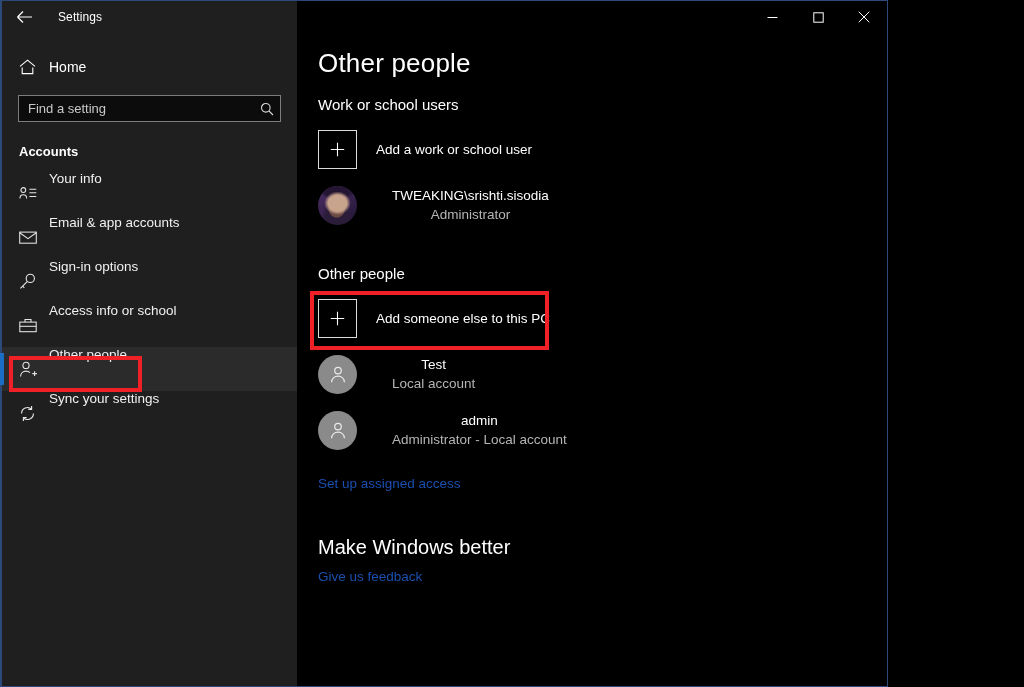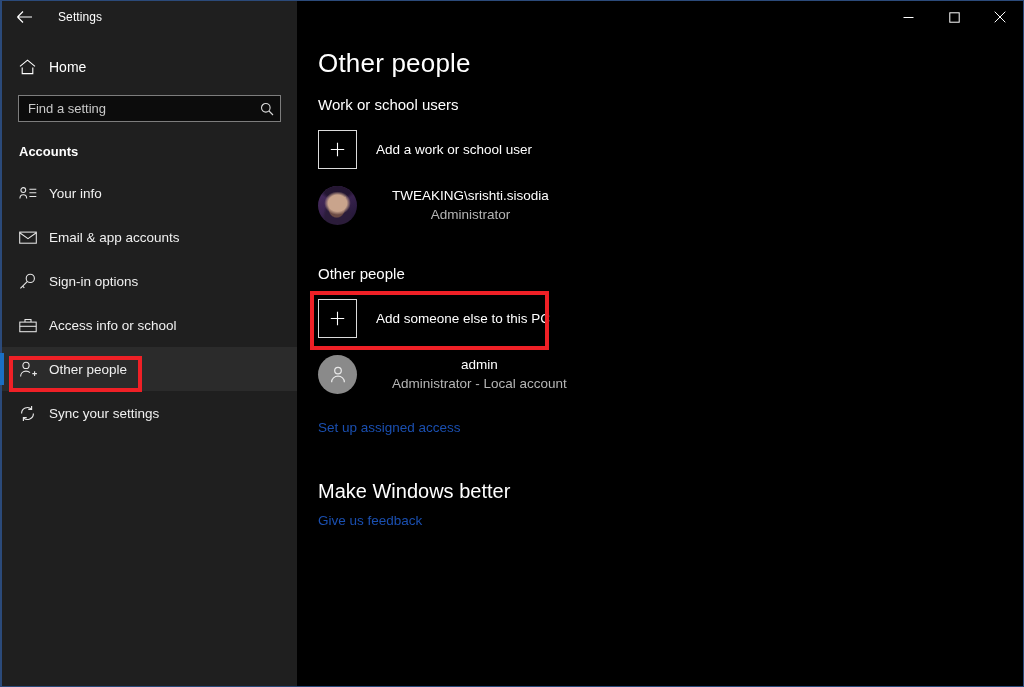--- a/index.html
+++ b/index.html
@@ -4,21 +4,21 @@
 <style>
   * { margin:0; padding:0; box-sizing:border-box; }
   html, body {
     width:1024px; height:687px;
     background:#000;
     font-family:"Liberation Sans", sans-serif;
     overflow:hidden;
   }
   #window {
     position:relative;
-    width:1024px; height:687px;
+    width:888px; height:687px;
     background:#be185d;
     border-left:2px solid #2b4a7a;
     border-top:1px solid #2b4a7a;
     border-right:1px solid #2b4a7a;
     border-bottom:1px solid #2b4a7a;
     display:flex;
     flex-direction:column;
   }
 
   
@@ -87,21 +87,21 @@
   }
 
   .section-head {
     font-size:13px; font-weight:bold; color:#fff;
     padding:22px 0 0 17px;
   }
 
   .nav { margin-top:12px; }
   .nav-item {
     position:relative;
-    display:flex; align-items:center;
+    display:flex; 
     height:44px;
     padding-left:17px;
   }
   .nav-item .ico {
     width:26px; display:flex; align-items:center; justify-content:flex-start;
     color:#e6e6e6;
   }
   .nav-item .lbl { font-size:13.5px; color:#f0f0f0; margin-left:4px; }
   .nav-item.selected { background:#2b2b2b; }
   .nav-item.selected::before {
@@ -365,29 +365,41 @@
 
         <div class="row">
           <div class="plus-box">
             <svg width="15" height="15" viewBox="0 0 15 15" stroke="currentColor" stroke-width="1.1">
               <path d="M7.5 0.8V14.2M0.8 7.5H14.2"></path>
             </svg>
           </div>
           <div class="row-label">Add someone else to this PC</div>
         </div>
 
-
         <div class="row">
           <div class="avatar generic">
             <svg width="20" height="20" viewBox="0 0 20 20" fill="none" stroke="#e8e8e8" stroke-width="1.25">
               <circle cx="10" cy="6.6" r="3.3"></circle>
               <path d="M3.6 18.2c0-3.6 2.9-6 6.4-6s6.4 2.4 6.4 6"></path>
             </svg>
           </div>
           <div class="user-text">
+            <div class="user-name">Test</div>
+            <div class="user-role">Local account</div>
+          </div>
+        </div>
+
+        <div class="row">
+          <div class="avatar generic">
+            <svg width="20" height="20" viewBox="0 0 20 20" fill="none" stroke="#e8e8e8" stroke-width="1.25">
+              <circle cx="10" cy="6.6" r="3.3"></circle>
+              <path d="M3.6 18.2c0-3.6 2.9-6 6.4-6s6.4 2.4 6.4 6"></path>
+            </svg>
+          </div>
+          <div class="user-text">
             <div class="user-name">admin</div>
             <div class="user-role">Administrator - Local account</div>
           </div>
         </div>
 
         <a class="link" href="#">Set up assigned access</a>
 
         <div class="big-head">Make Windows better</div>
 
         <a class="link tight" href="#">Give us feedback</a>

